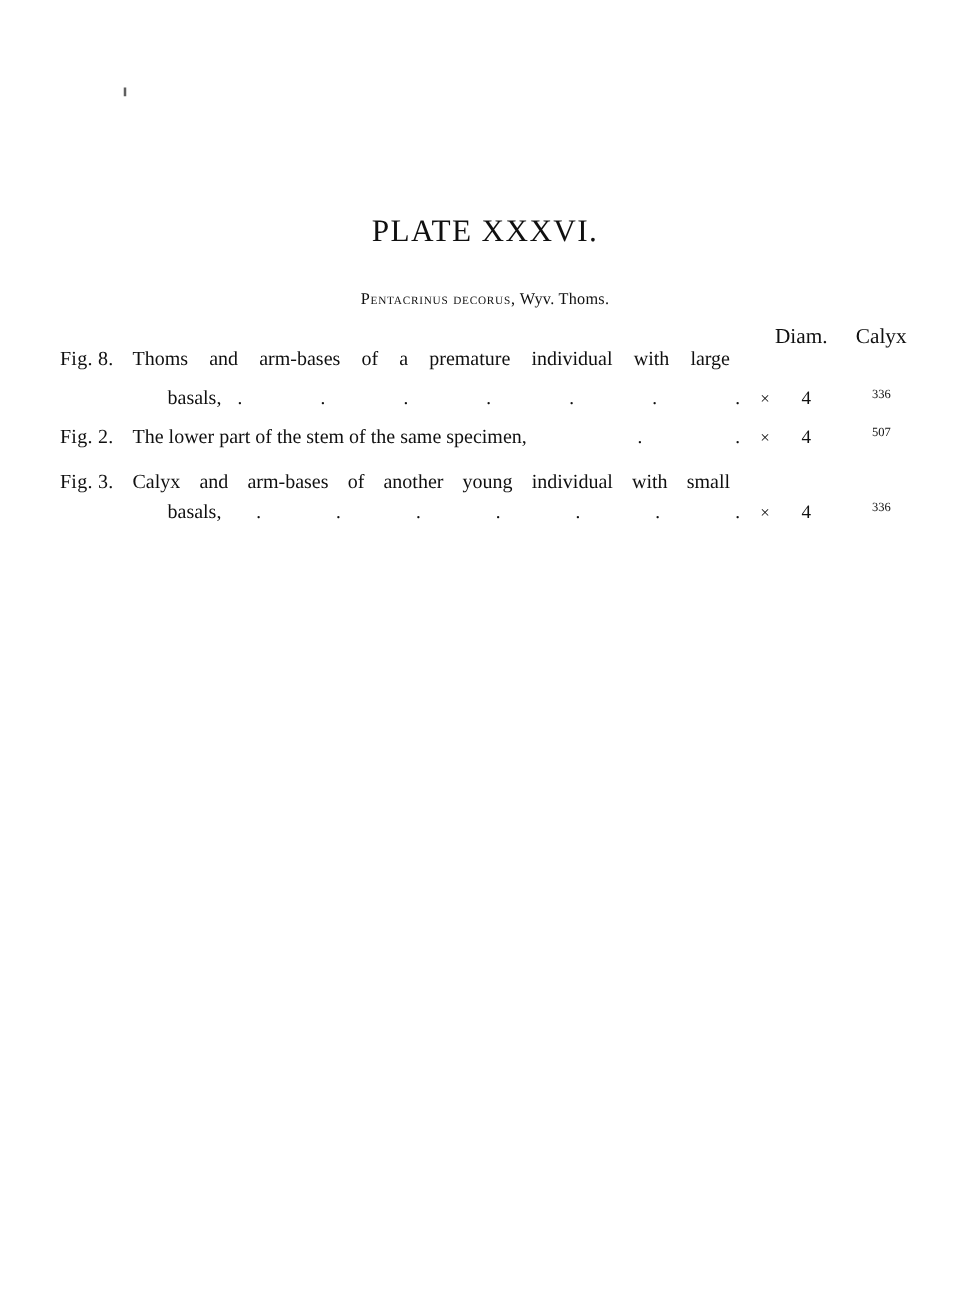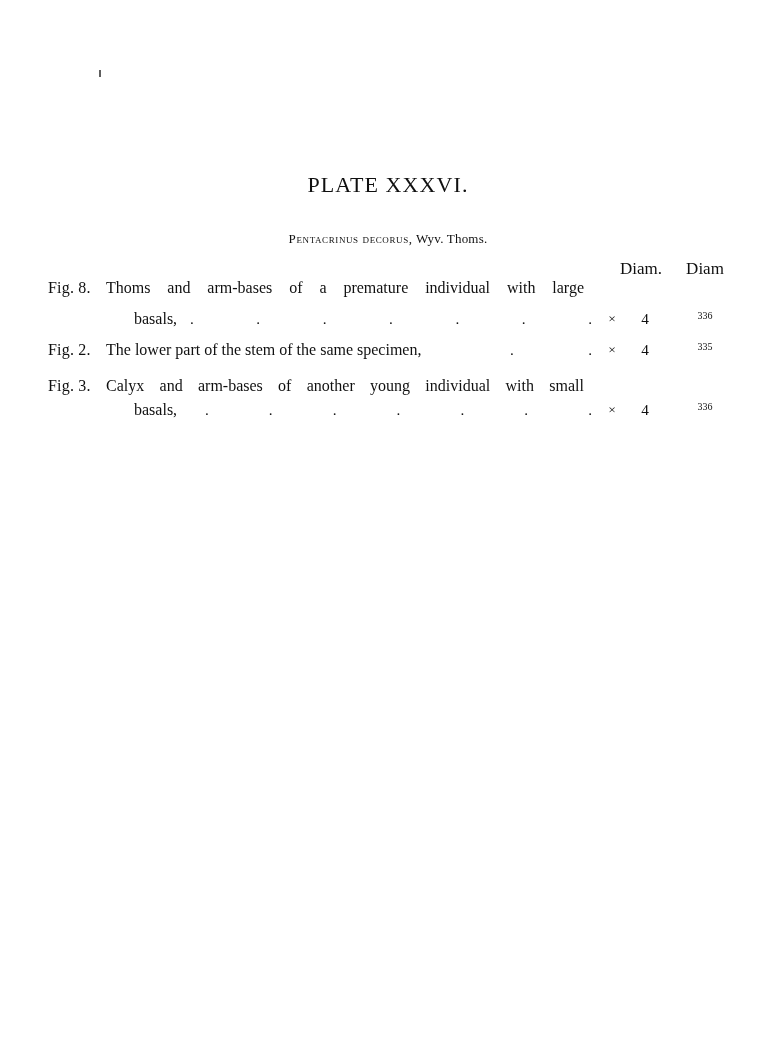--- a/index.html
+++ b/index.html
@@ -31,21 +31,21 @@
     background: #2a2a2a;
     opacity: 0.75;
   }
 
   .plate-title {
     position: absolute;
     top: 172px;
     left: 0;
     width: 776px;
     text-align: center;
-    font-size: 22px;
+    font-size: 25px;
     letter-spacing: 1.1px;
     font-family: "Liberation Serif", serif;
   }
 
   .species-line {
     position: absolute;
     top: 231px;
     left: 0;
     width: 776px;
     text-align: center;
@@ -186,21 +186,21 @@
   <div class="ink-mark"></div>
 
   <div class="plate-title">PLATE XXXVI.</div>
 
   <div class="species-line">
     <span class="genus">Pentacrinus decorus,</span>
     <span class="author">Wyv. Thoms.</span>
   </div>
 
   <div class="col-head diam">Diam.</div>
-  <div class="col-head page">Diam</div>
+  <div class="col-head page">Calyx</div>
 
   <div class="line1-text">
     <span class="fignum">Fig. 8.</span><span class="body">Thoms and arm-bases of a premature individual with large</span>
   </div>
   <div class="line1b-text">basals,</div>
   <div class="dots-1">
     <span>.</span>
     <span>.</span>
     <span>.</span>
     <span>.</span>
@@ -214,21 +214,21 @@
 
   <div class="line2-text">
     <span class="fignum">Fig. 2.</span><span>The lower part of the stem of the same specimen,</span>
   </div>
   <div class="dots-2">
     <span>.</span>
     <span>.</span>
   </div>
   <div class="times-col x-335">×</div>
   <div class="diam-col d-335">4</div>
-  <div class="page-col p-335">335</div>
+  <div class="page-col p-335">507</div>
 
   <div class="line3-text">
     <span class="fignum">Fig. 3.</span><span class="body">Calyx and arm-bases of another young individual with small</span>
   </div>
   <div class="line3b-text">basals,</div>
   <div class="dots-3">
     <span>.</span>
     <span>.</span>
     <span>.</span>
     <span>.</span>

